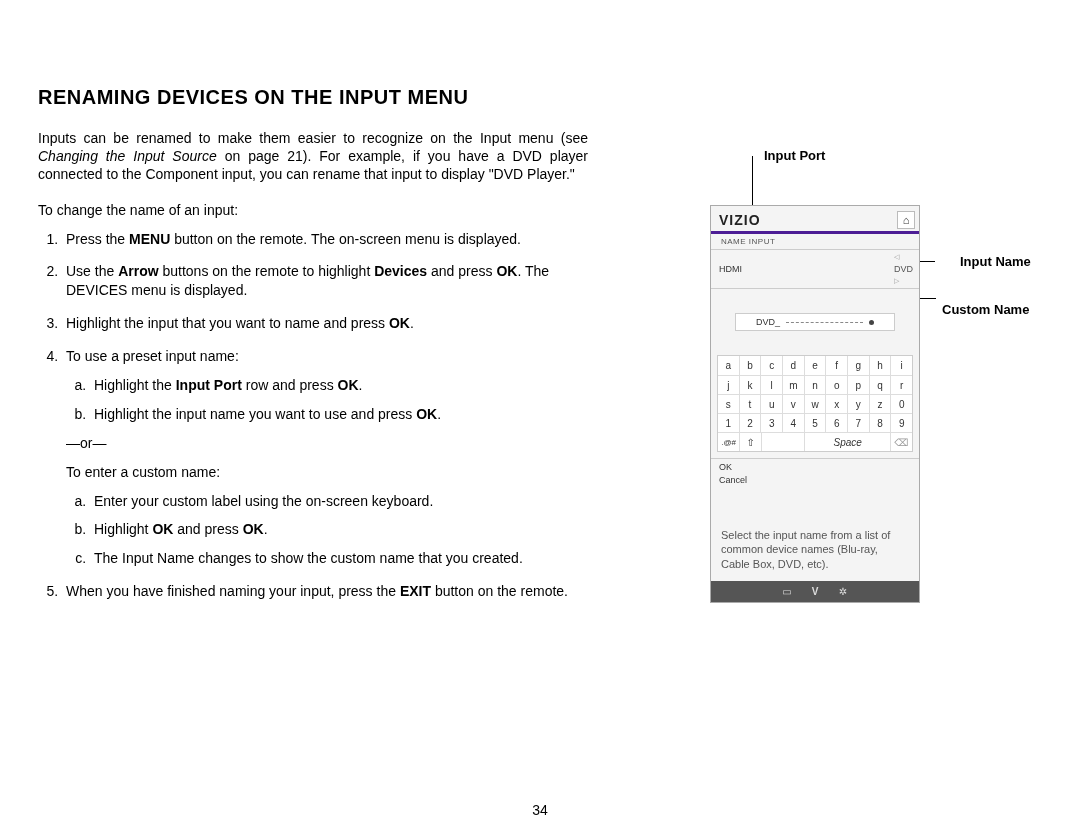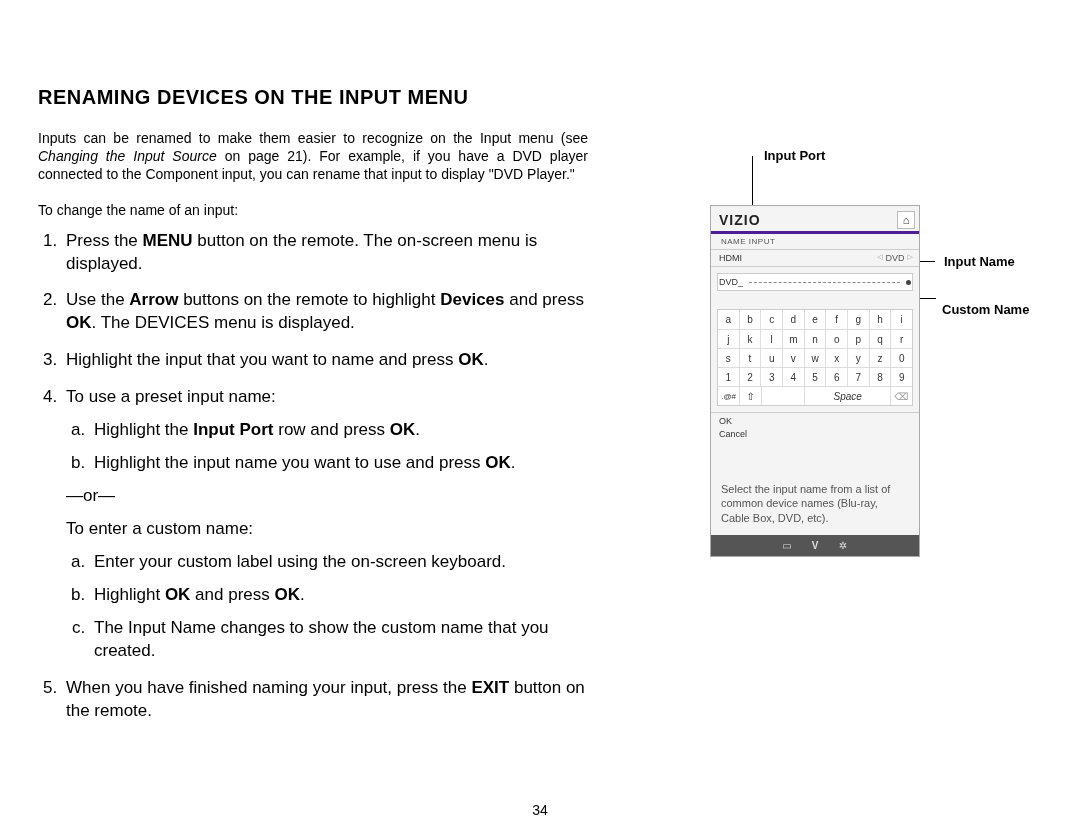--- a/index.html
+++ b/index.html
@@ -36,21 +36,21 @@
     margin-bottom: 18px;
   }
   .intro em { font-style: italic; }
   .lead {
     font-size: 14px;
     margin-bottom: 12px;
   }
   ol.steps {
     list-style: decimal;
     padding-left: 24px;
-    font-size: 17px;
+    font-size: 14px;
   }
   ol.steps > li {
     margin-bottom: 14px;
     line-height: 1.35;
     padding-left: 4px;
   }
   ol.sub {
     list-style: lower-alpha;
     padding-left: 24px;
     margin-top: 10px;
@@ -128,30 +128,31 @@
     padding: 3px 6px 3px 8px;
     border-bottom: 1px solid #ccc;
     font-size: 9px;
     gap: 36px;
   }
   .port-sel {
     display: flex;
     align-items: flex-start;
     gap: 3px;
     color: #555;
+    flex-direction: column;
   }
   .tri {
     font-size: 7px;
     color: #999;
   }
   .custom-row {
-    margin: 6px;
+    margin: 24px;
     background: #fff;
     border: 1px solid #ccc;
-    padding: 3px 1px;
+    padding: 3px 20px;
     font-size: 9px;
     display: flex;
     align-items: center;
     gap: 6px;
   }
   .dot-line {
     flex: 1;
     border-top: 1px dashed #888;
     height: 0;
   }
@@ -259,21 +260,21 @@
       </li>
     </ol>
   </div>
 
   <div class="right-col">
 
     <div class="callout" style="left:176px; top:62px;">Input Port</div>
     <div class="callout-line" style="left:164px; top:70px; width:1px; height:104px;"></div>
     <div class="callout-line" style="left:140px; top:174px; width:24px; height:1px;"></div>
 
-    <div class="callout" style="left:356px; top:168px;">Input Name</div>
+    <div class="callout" style="left:372px; top:168px;">Input Name</div>
     <div class="callout-line" style="left:311px; top:175px; width:36px; height:1px;"></div>
 
     <div class="callout" style="left:354px; top:216px;">Custom Name</div>
     <div class="callout-line" style="left:244px; top:212px; width:104px; height:1px;"></div>
 
     <div class="device">
       <div class="dev-header">
         <span class="dev-logo">VIZIO</span>
         <span class="home-btn">⌂</span>
       </div>

